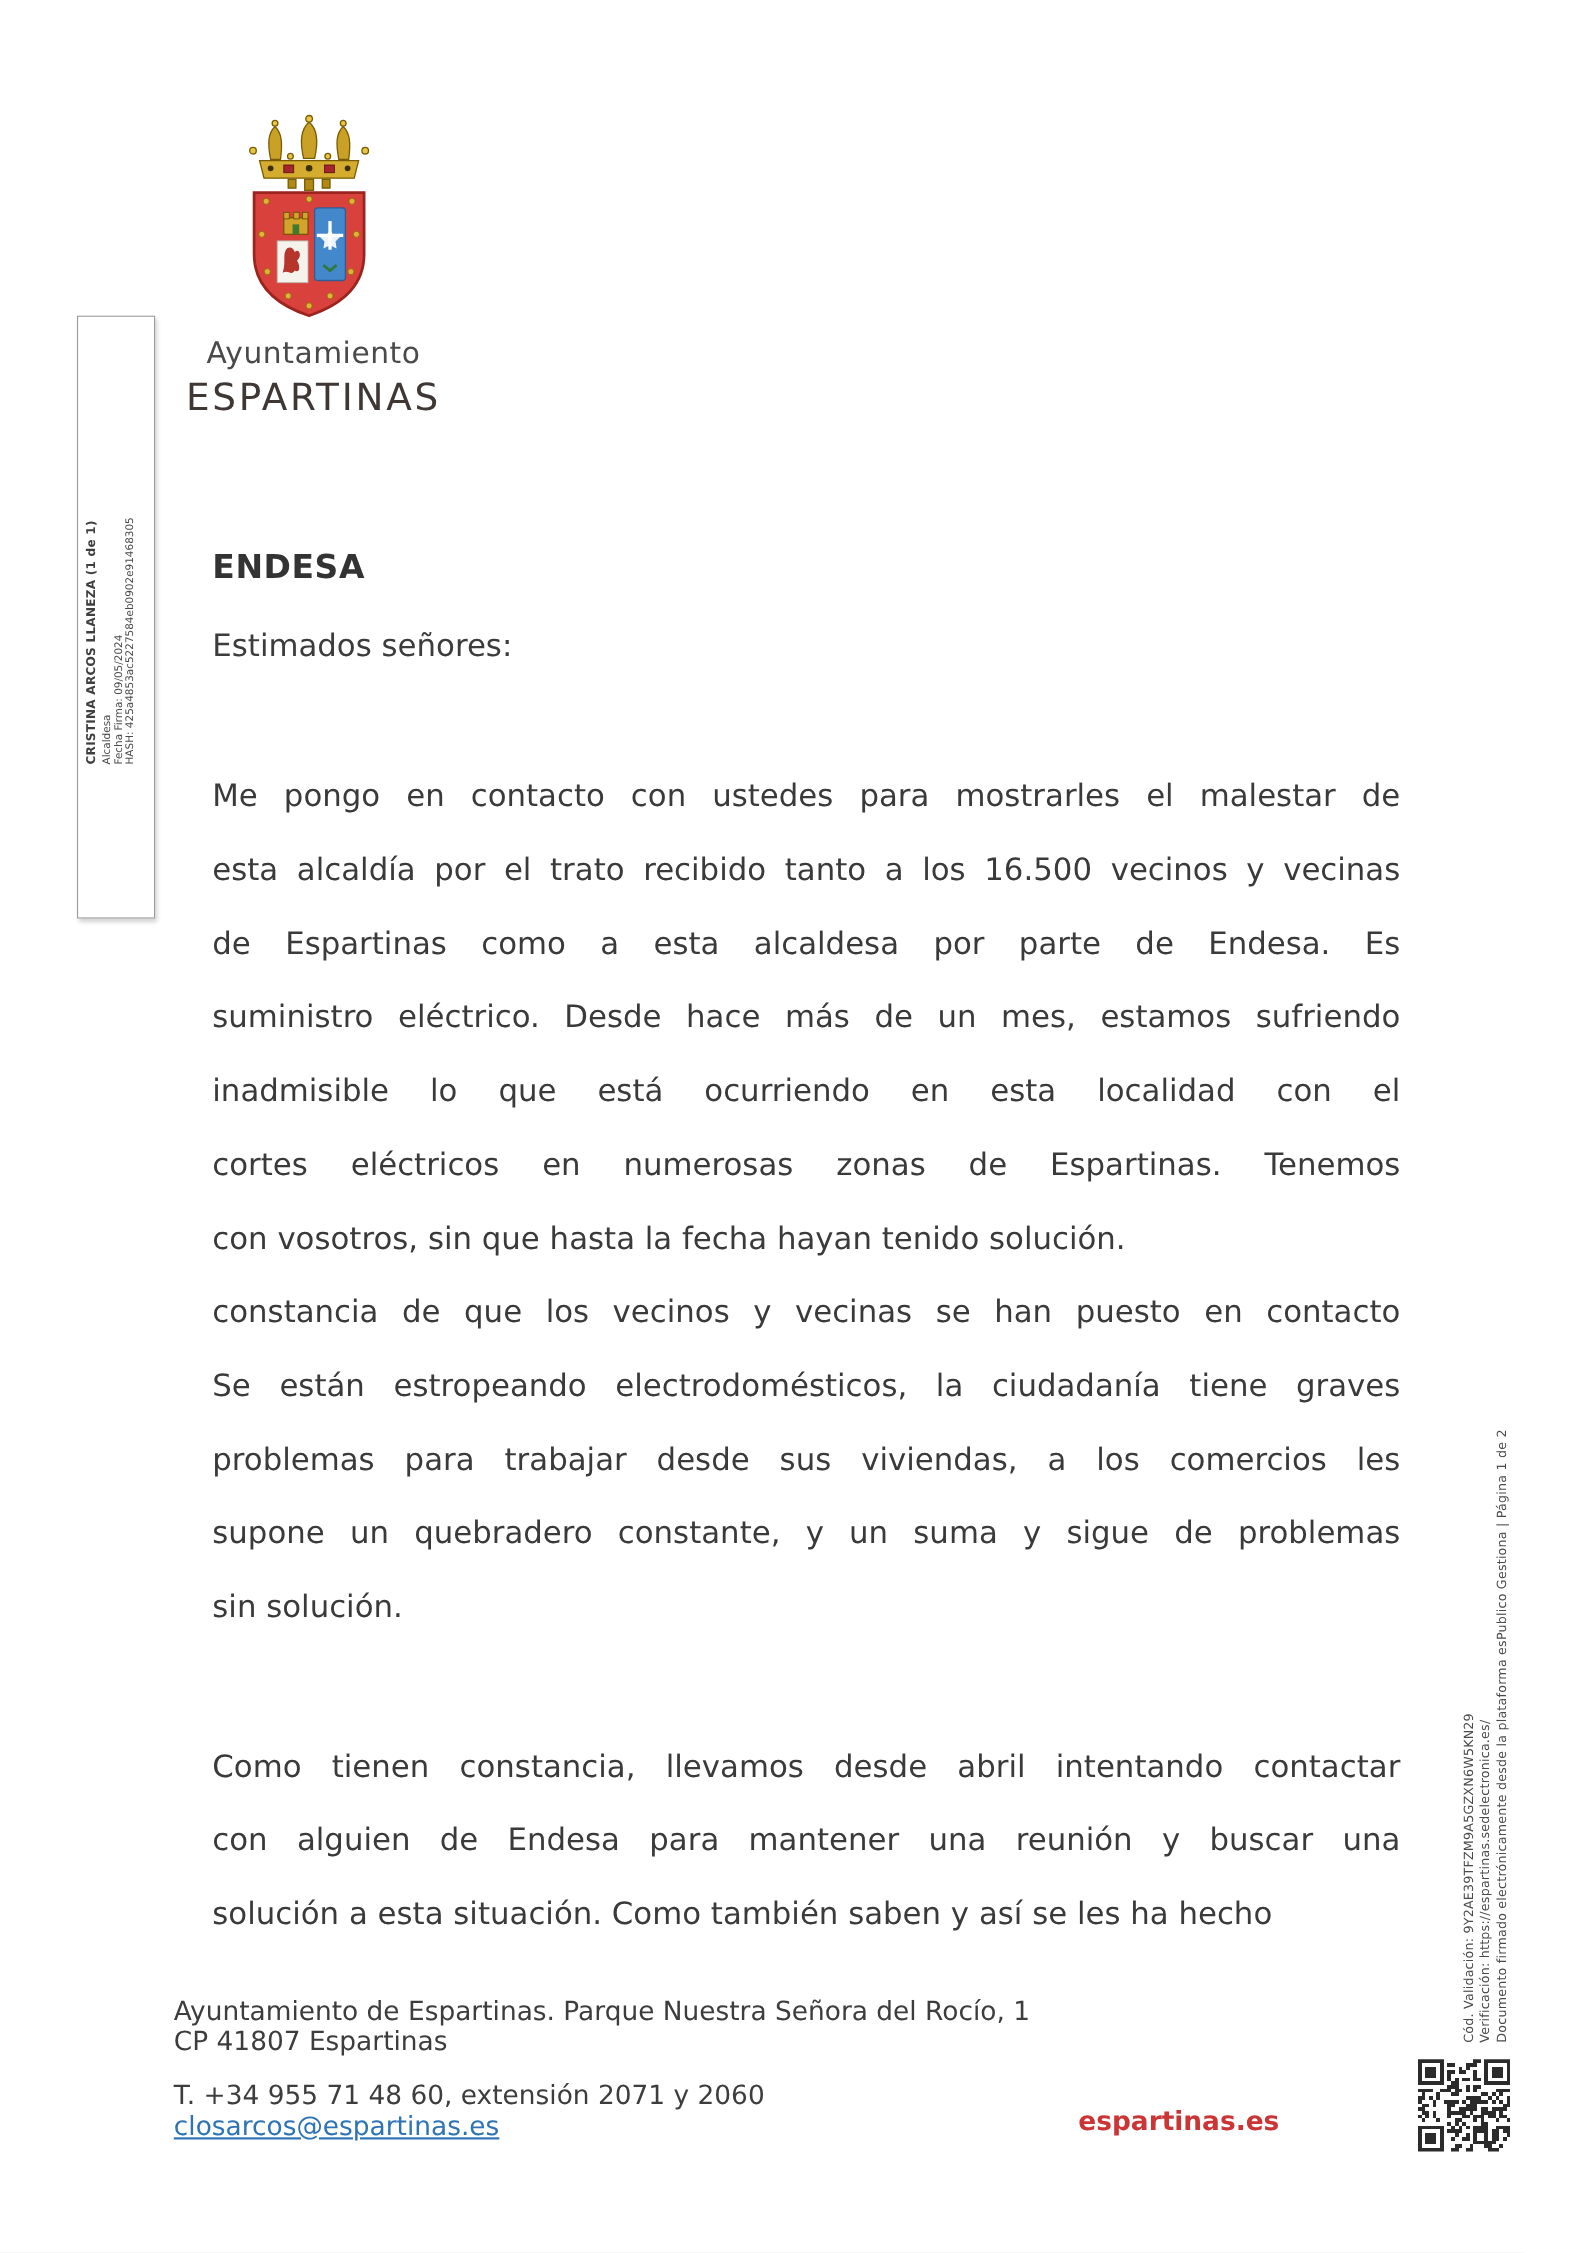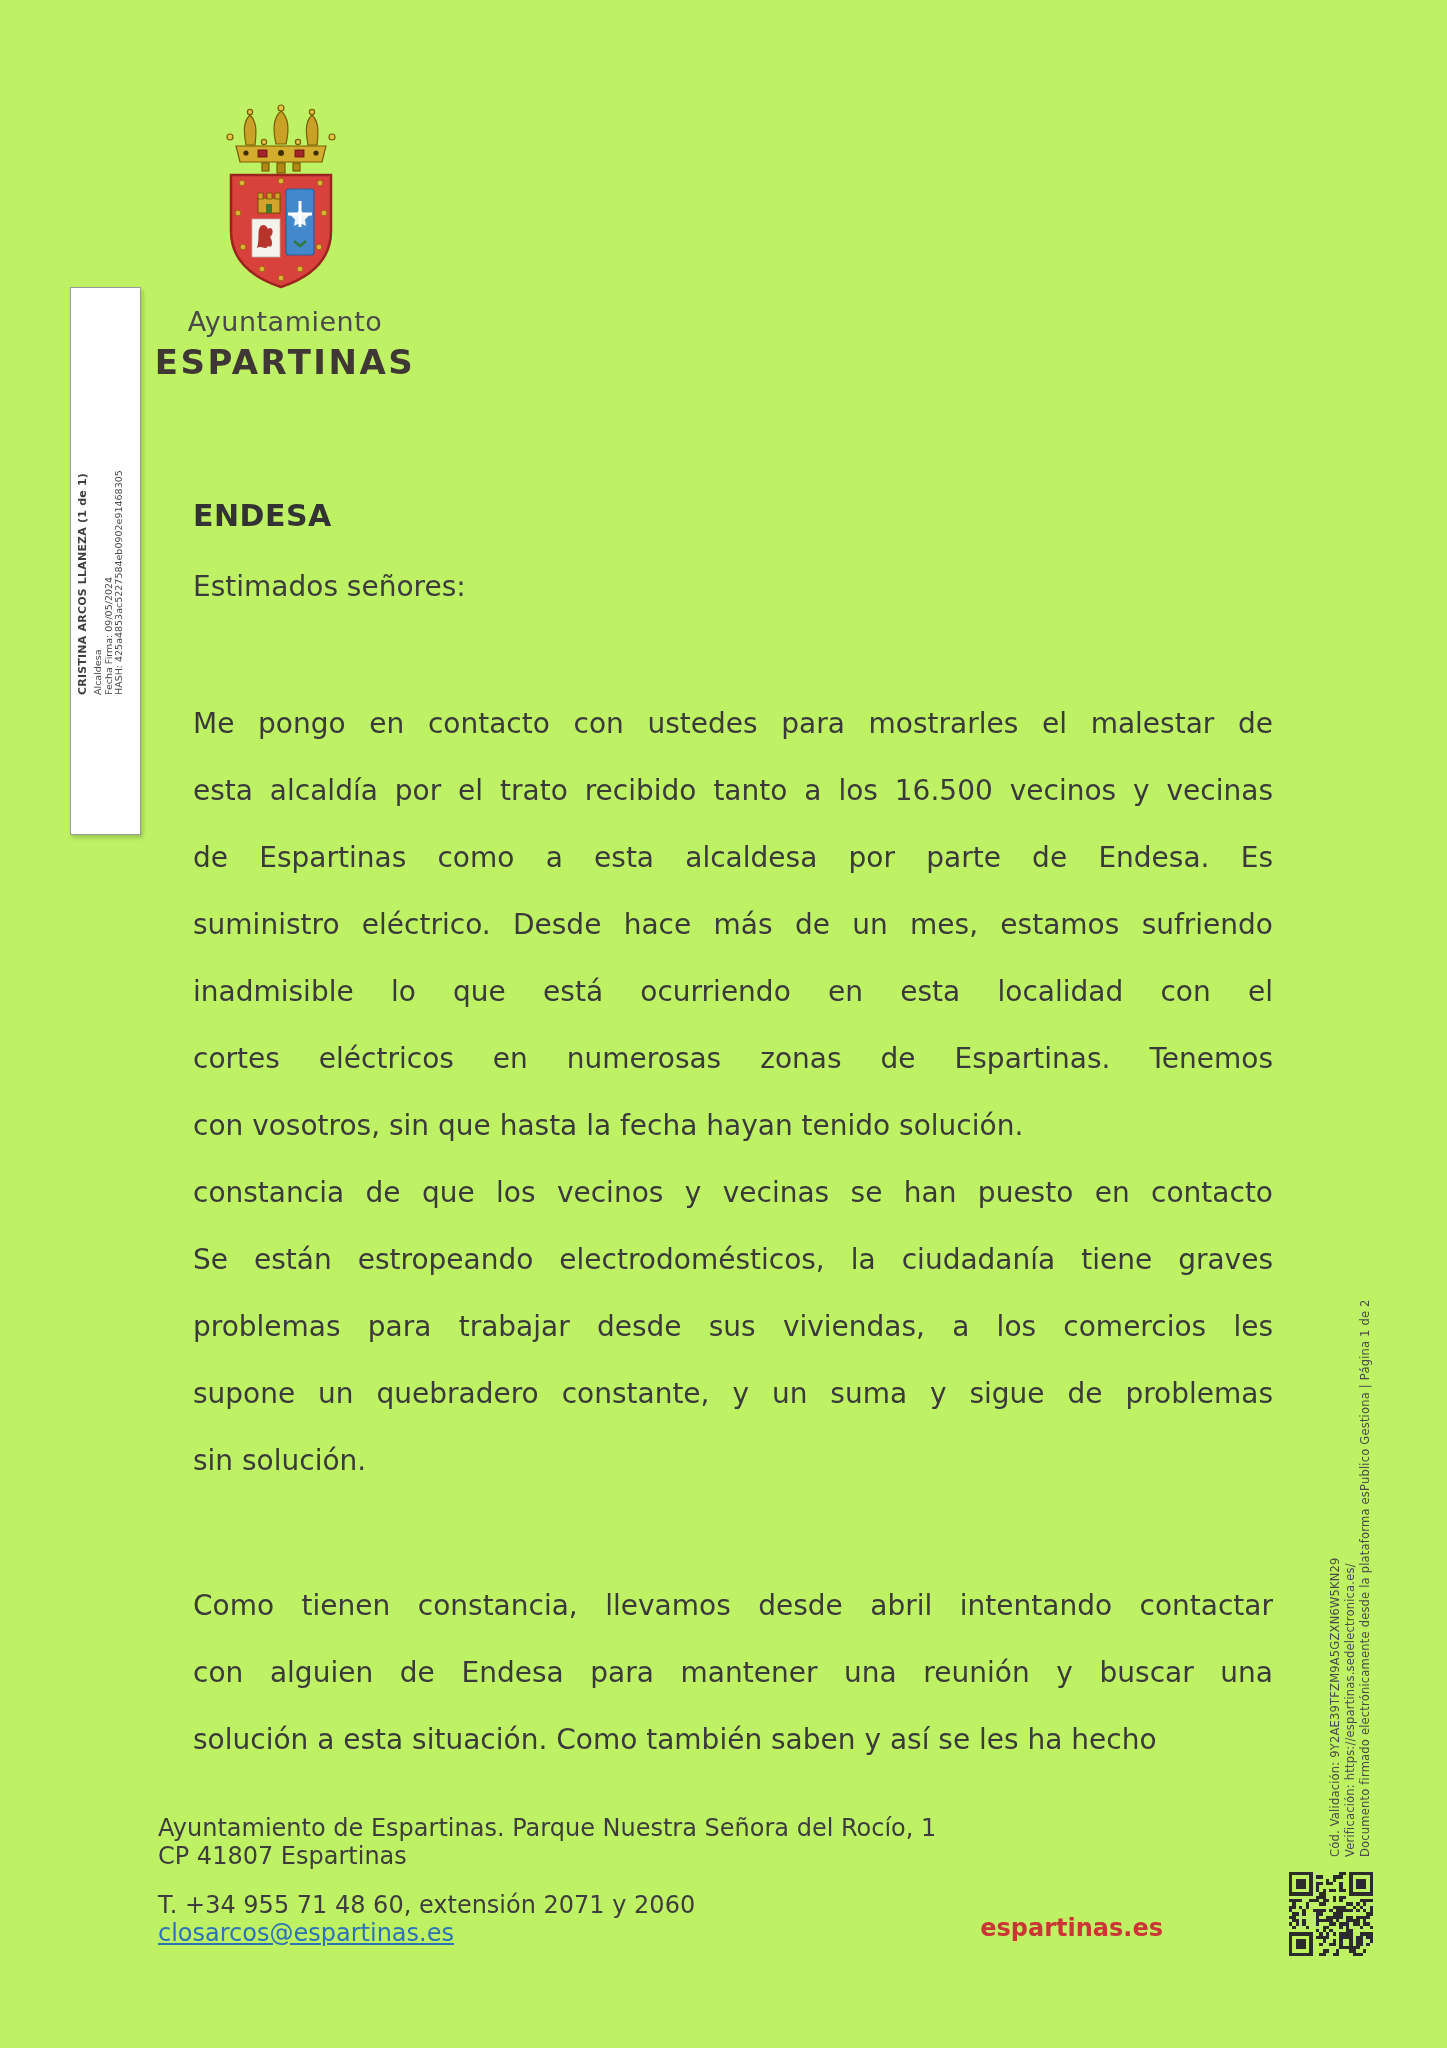--- a/index.html
+++ b/index.html
@@ -1,28 +1,28 @@
 <!DOCTYPE html>
 <html><head>
 <meta charset="utf-8">
 <title>Documento</title>
 <style>
   html,body{margin:0;padding:0;background:#e9e9e9;}
   #page{
     position:relative;width:1447px;height:2048px;margin:0 auto;
-    background:#bef264;overflow:hidden;
+    background:#ffffff;overflow:hidden;
     font-family:"DejaVu Sans","Liberation Sans",sans-serif;
     color:#3c3c3c;
   }
   
   #crest{position:absolute;left:222px;top:101px;}
   #org-line1{position:absolute;left:160px;top:306px;width:250px;text-align:center;
     font-size:27px;color:#4a4a4a;letter-spacing:.5px;}
   #org-line2{position:absolute;left:130px;top:342px;width:310px;text-align:center;
-    font-size:34px;font-weight:bold;color:#3e3734;letter-spacing:2.5px;}
+    font-size:34px;font-weight:normal;color:#3e3734;letter-spacing:2.5px;}
   
   #sig-box{position:absolute;left:70px;top:287px;width:69px;height:546px;
     border:1px solid #9b9b9b;background:#fff;
     box-shadow:2px 3px 4px rgba(0,0,0,.18);}
   #sig-rot{position:absolute;left:70px;top:287px;width:546px;height:69px;
     transform:translateY(546px) rotate(-90deg);transform-origin:0 0;
     padding-left:138px;box-sizing:border-box;padding-top:6px;}
   .sig-l1{font-size:11px;font-weight:bold;color:#3f3f3f;letter-spacing:.2px;margin-bottom:4px;white-space:nowrap;}
   .sig-l{font-size:9.5px;line-height:10.5px;color:#4a4a4a;white-space:nowrap;}
   

